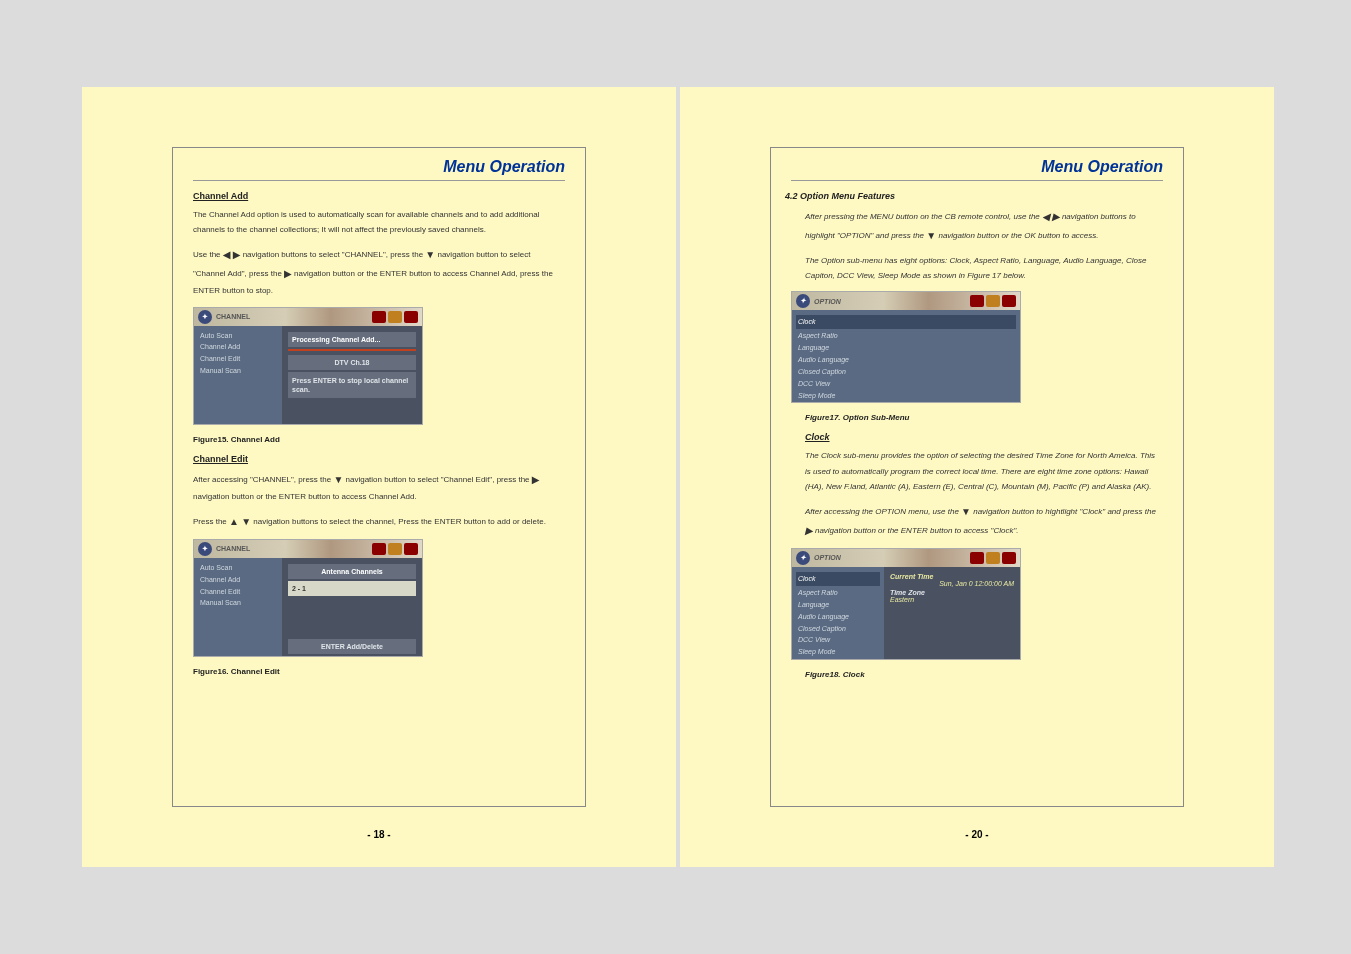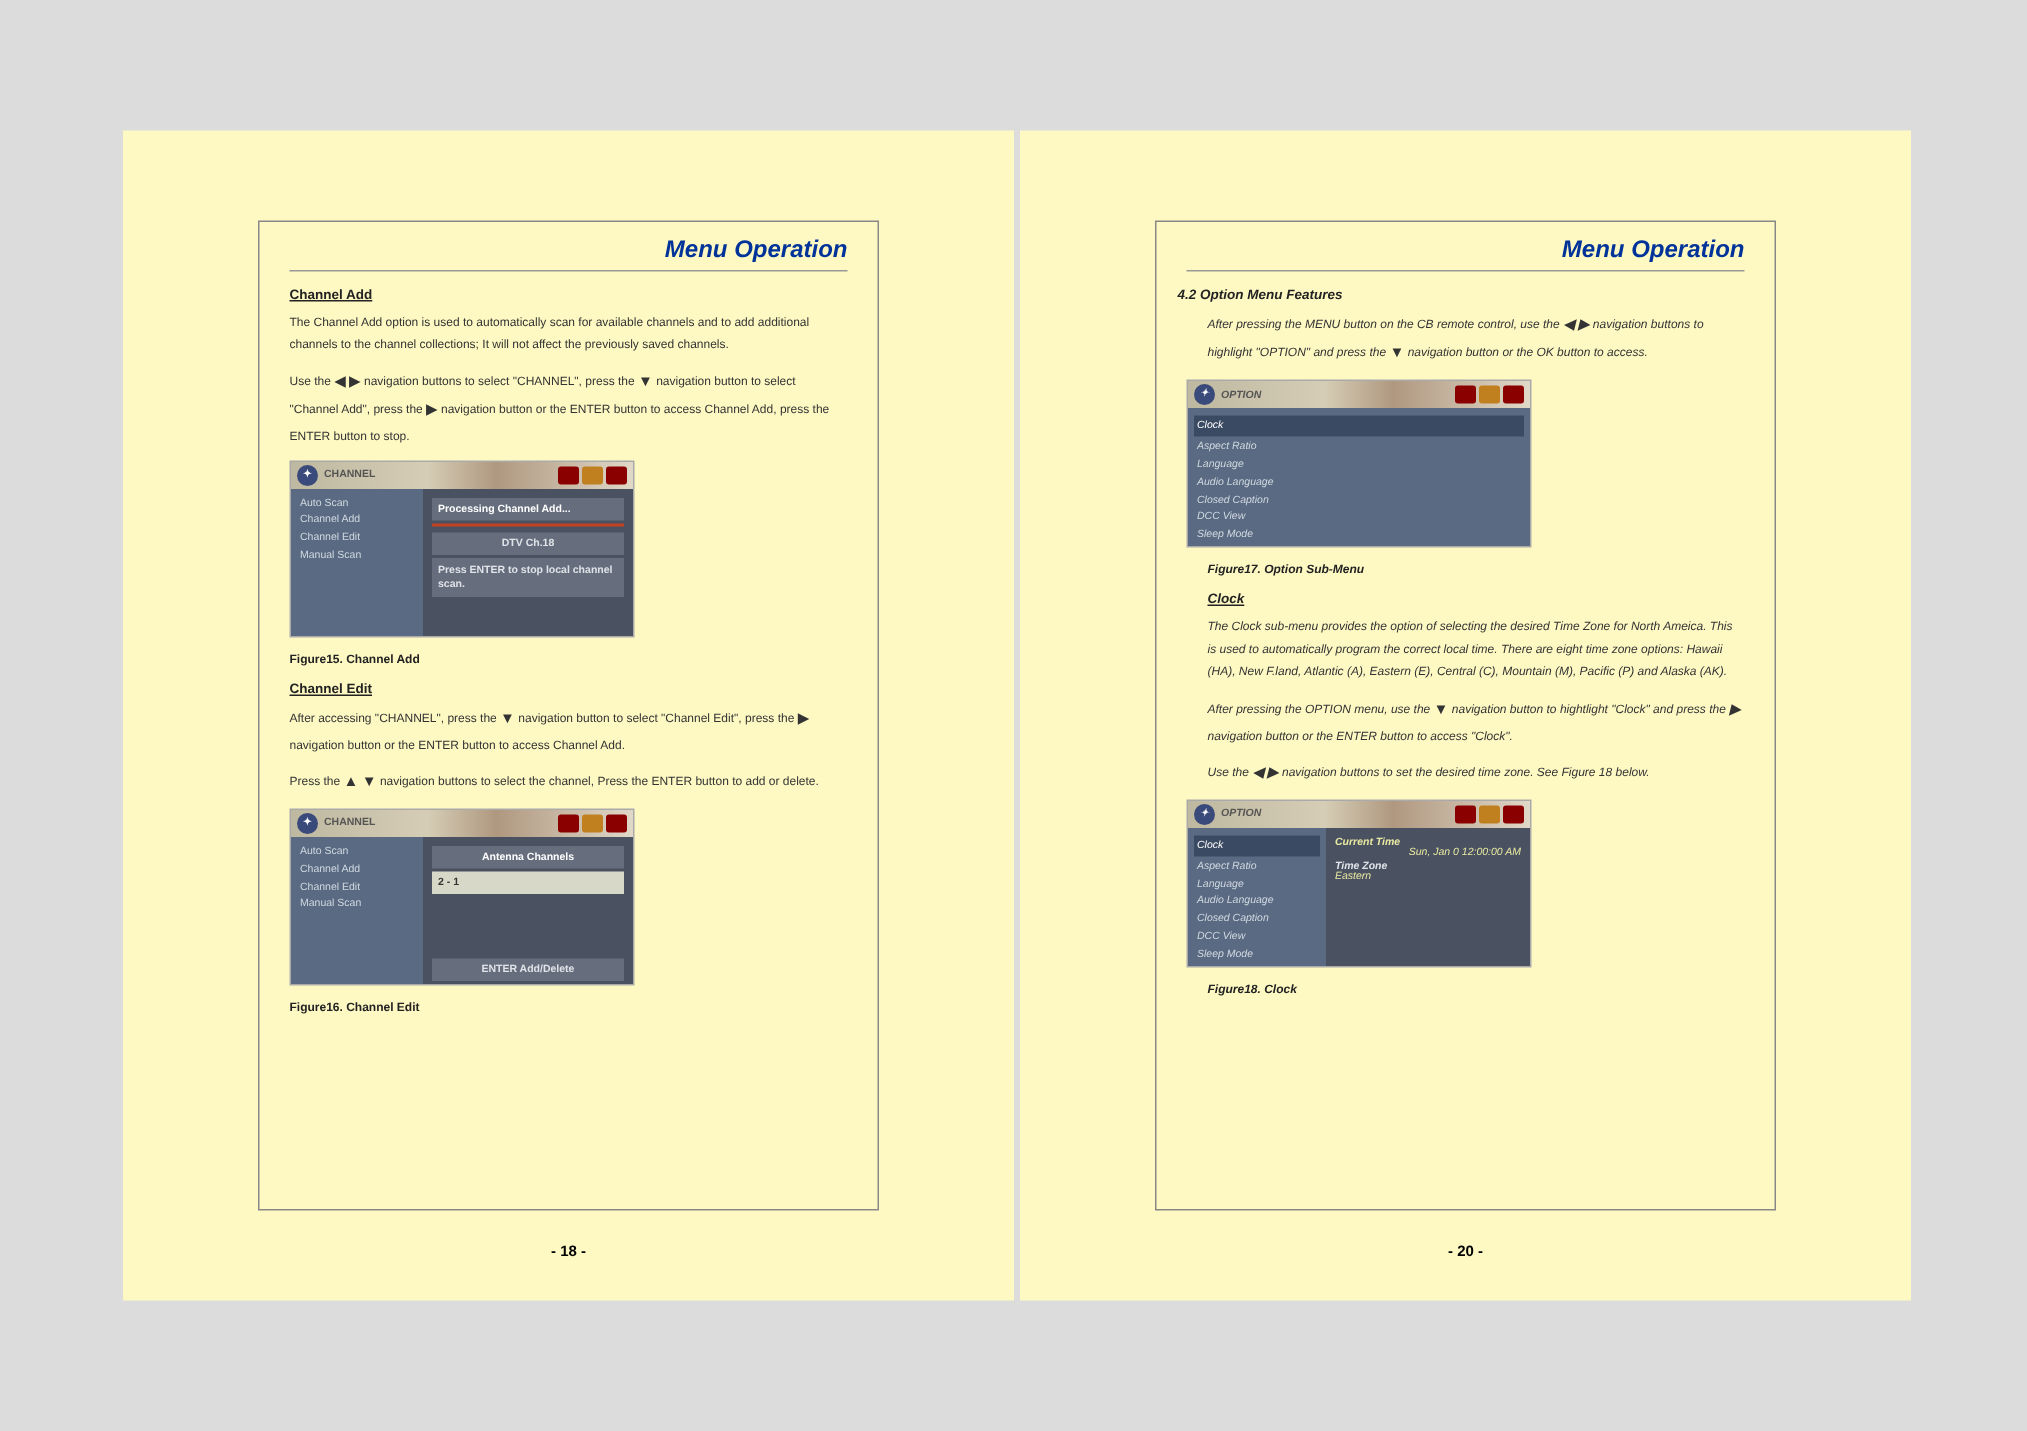--- a/index.html
+++ b/index.html
@@ -230,20 +230,21 @@
 </div>
 
 <div class="page page-right">
   <div class="content-frame">
     <div class="header-title">Menu Operation</div>
 
     <div class="feature-head">4.2 Option Menu Features</div>
     <div class="body-text indent">
       <span>After pressing the MENU button on the CB remote control, use the </span><span class="arrow">◀</span> <span class="arrow">▶</span><span> navigation buttons to highlight "OPTION" and press the </span><span class="arrow">▼</span><span> navigation button or the OK button to access.</span>
     </div>
+    <div class="body-text indent">The Option sub-menu has eight options: Clock, Aspect Ratio, Language, Audio Language, Close Capiton, DCC View, Sleep Mode as shown in Figure 17 below.</div>
 
     <div class="menu-screenshot med indent">
       <div class="ms-top">
           <span class="gear">✦</span>
           <span>OPTION</span>
           <span class="other-icons">
             <span class="ic"></span>
             <span class="ic2"></span>
             <span class="ic"></span>
           </span>
@@ -258,24 +259,21 @@
           <div>DCC View</div>
           <div>Sleep Mode</div>
         </div>
       </div>
     </div>
     <div class="figure-caption indent">Figure17. Option Sub-Menu</div>
 
     <div class="section-title indent">Clock</div>
     <div class="body-text indent">The Clock sub-menu provides the option of selecting the desired Time Zone for North Ameica. This is used to automatically program the correct local time.  There are eight time zone options: Hawaii (HA), New F.land, Atlantic (A), Eastern (E), Central (C), Mountain (M), Pacific (P) and Alaska (AK).</div>
     <div class="body-text indent">
-      <span>After pressing the OPTION menu, use the </span><span class="arrow">▼</span><span> navigation button to hightlight "Clock" and press the </span><span class="arrow">▶</span><span> navigation button or the ENTER button to access "Clock".</span>
-    </div>
-    <div class="body-text indent">
-      <span>Use the </span><span class="arrow">◀</span> <span class="arrow">▶</span><span> navigation buttons to set the desired time zone. See Figure 18 below.</span>
+      <span>After accessing the OPTION menu, use the </span><span class="arrow">▼</span><span> navigation button to hightlight "Clock" and press the </span><span class="arrow">▶</span><span> navigation button or the ENTER button to access "Clock".</span>
     </div>
 
     <div class="menu-screenshot med indent">
       <div class="ms-top">
           <span class="gear">✦</span>
           <span>OPTION</span>
           <span class="other-icons">
             <span class="ic"></span>
             <span class="ic2"></span>
             <span class="ic"></span>

